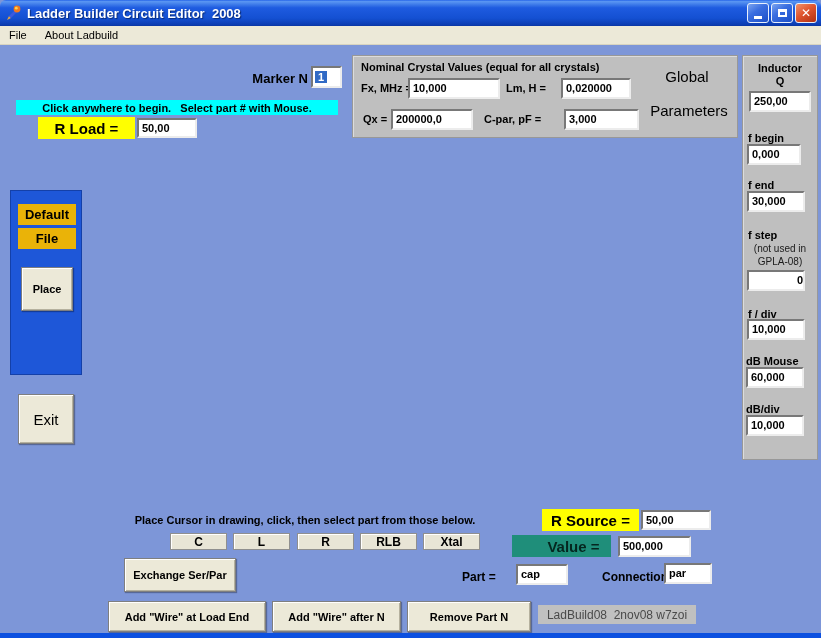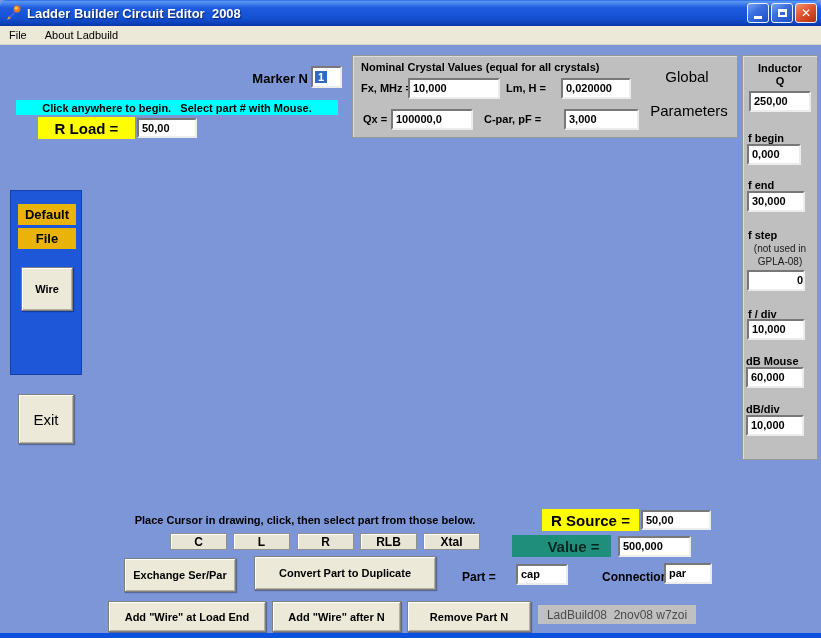--- a/index.html
+++ b/index.html
@@ -103,21 +103,21 @@
   <div class="lbl" style="left:235px; top:71px; width:73px; text-align:right; font-size:13px;">Marker N</div>
   <div class="field" style="left:311px; top:66px; width:31px; height:22px; padding:2px 0 0 2px;"><span style="background:#316AC5; color:#fff; padding:0 3px;">1</span></div>
 
   <div class="panel" style="left:352px; top:55px; width:386px; height:83px;">
     <div class="lbl" style="left:8px; top:5px;">Nominal Crystal Values (equal for all crystals)</div>
     <div class="lbl" style="left:8px; top:26px;">Fx, MHz =</div>
     <div class="field" style="left:55px; top:22px; width:92px; height:21px;">10,000</div>
     <div class="lbl" style="left:153px; top:26px;">Lm, H =</div>
     <div class="field" style="left:208px; top:22px; width:70px; height:21px;">0,020000</div>
     <div class="lbl" style="left:10px; top:57px;">Qx =</div>
-    <div class="field" style="left:38px; top:53px; width:82px; height:21px;">100000,0</div>
+    <div class="field" style="left:38px; top:53px; width:82px; height:21px;">200000,0</div>
     <div class="lbl" style="left:131px; top:57px;">C-par, pF =</div>
     <div class="field" style="left:211px; top:53px; width:75px; height:21px;">3,000</div>
     <div class="abs" style="left:288px; top:12px; width:92px; text-align:center; font-size:15px; color:#000;">Global</div>
     <div class="abs" style="left:288px; top:46px; width:96px; text-align:center; font-size:15px; color:#000;">Parameters</div>
   </div>
 
   <div class="panel" style="left:742px; top:55px; width:76px; height:405px;">
     <div class="lbl" style="left:0; top:6px; width:74px; text-align:center;">Inductor</div>
     <div class="lbl" style="left:0; top:19px; width:74px; text-align:center;">Q</div>
     <div class="field" style="left:6px; top:35px; width:62px; height:21px;">250,00</div>
@@ -138,41 +138,40 @@
   </div>
 
   <div class="tag" style="left:16px; top:100px; width:322px; height:15px; background:#00FFFF; justify-content:center; font-weight:bold; font-size:11px; color:#000; white-space:pre;">Click anywhere to begin.   Select part # with Mouse.</div>
 
   <div class="tag" style="left:38px; top:117px; width:97px; height:22px; background:#FFFF00; justify-content:center; font-size:15px; font-weight:bold; color:#000;">R Load =</div>
   <div class="field" style="left:137px; top:118px; width:60px; height:20px;">50,00</div>
 
   <div class="abs" style="left:10px; top:190px; width:72px; height:185px; background:#1E57D8; border:1px solid #14issue40a8; border:1px solid #1440a8;">
     <div class="graylabel" style="left:7px; top:13px; width:58px; height:21px;">Default</div>
     <div class="graylabel" style="left:7px; top:37px; width:58px; height:21px;">File</div>
-    <div class="btn" style="left:10px; top:76px; width:52px; height:44px;">Wire</div>
+    <div class="btn" style="left:10px; top:76px; width:52px; height:44px;">Place</div>
   </div>
 
   <div class="btn" style="left:18px; top:394px; width:56px; height:50px; font-size:15px; font-weight:normal;">Exit</div>
 
   <div class="lbl" style="left:115px; top:514px; width:380px; text-align:center;">Place Cursor in drawing, click, then select part from those below.</div>
 
   <div class="part-btn" style="left:170px; top:533px; width:57px; height:17px;">C</div>
   <div class="part-btn" style="left:233px; top:533px; width:57px; height:17px;">L</div>
   <div class="part-btn" style="left:297px; top:533px; width:57px; height:17px;">R</div>
   <div class="part-btn" style="left:360px; top:533px; width:57px; height:17px;">RLB</div>
   <div class="part-btn" style="left:423px; top:533px; width:57px; height:17px;">Xtal</div>
 
   <div class="tag" style="left:542px; top:509px; width:97px; height:22px; background:#FFFF00; justify-content:center; font-size:15px; font-weight:bold; color:#000;">R Source =</div>
   <div class="field" style="left:641px; top:510px; width:70px; height:20px;">50,00</div>
 
   <div class="tag" style="left:512px; top:535px; width:99px; height:22px; background:#1F8E7A; justify-content:center; font-size:15px; font-weight:bold; color:#05261f;padding-left:24px;">Value =</div>
   <div class="field" style="left:618px; top:536px; width:73px; height:21px;">500,000</div>
 
   <div class="btn" style="left:124px; top:558px; width:112px; height:34px;">Exchange Ser/Par</div>
-  <div class="btn" style="left:254px; top:556px; width:182px; height:34px;">Convert Part to Duplicate</div>
 
   <div class="lbl" style="left:462px; top:570px; font-size:12px;">Part =</div>
   <div class="field" style="left:516px; top:564px; width:52px; height:21px;">cap</div>
   <div class="lbl" style="left:578px; top:570px; font-size:12px;margin-left:24px;">Connection =</div>
   <div class="field" style="left:664px; top:563px; width:48px; height:21px;">par</div>
 
   <div class="btn" style="left:108px; top:601px; width:158px; height:31px;">Add "Wire" at Load End</div>
   <div class="btn" style="left:272px; top:601px; width:129px; height:31px;">Add "Wire" after N</div>
   <div class="btn" style="left:407px; top:601px; width:124px; height:31px;">Remove Part N</div>
   <div class="tag" style="left:538px; top:605px; width:158px; height:19px; background:#C0C0C0; justify-content:center; font-size:12px; color:#4a4a4a; white-space:pre;">LadBuild08  2nov08 w7zoi</div>

